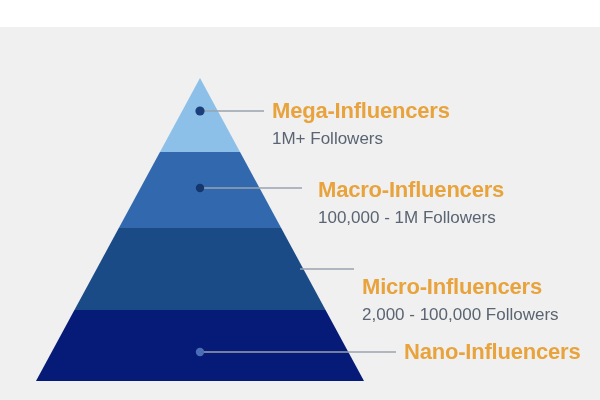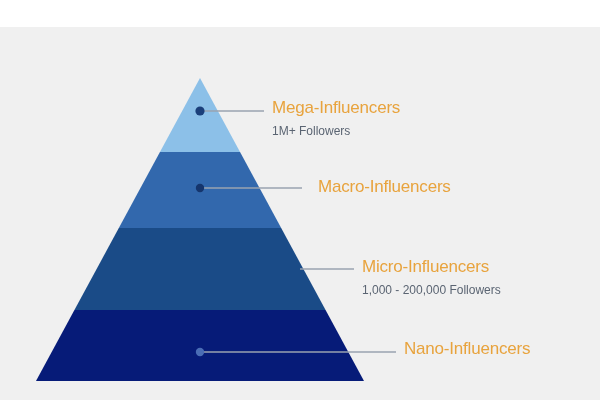--- a/index.html
+++ b/index.html
@@ -12,30 +12,30 @@
 
   .topstrip{position:absolute;left:0;top:0;width:600px;height:27px;background:#ffffff;}
   .canvas{position:absolute;left:0;top:27px;width:600px;height:373px;background:#f0f0f0;}
 
   
   #pyramid{position:absolute;left:0;top:0;width:600px;height:400px;}
 
   
   .tier-text{position:absolute;}
   .tier-title{
-    font-size:17px;font-weight:normal;color:#e8a33d;
+    font-size:22px;font-weight:bold;color:#e8a33d;
     letter-spacing:-0.2px;line-height:1.1;white-space:nowrap;
   }
   .tier-sub{
-    font-size:12px;color:#5a6472;line-height:1.1;
+    font-size:17px;color:#5a6472;line-height:1.1;
     margin-top:7px;white-space:nowrap;
   }
   #g0{left:272px;top:99px;}
   #g1{left:318px;top:178px;}
-  #g2{left:362px;top:258px;}
+  #g2{left:362px;top:275px;}
   #g3{left:404px;top:340px;}
 </style>
 </head>
 <body style="background: rgb(255, 255, 255);">
 
 <div id="stage">
 
   <div class="topstrip"></div>
   <div class="canvas" style="background: rgb(240, 240, 240);"></div>
 
@@ -67,24 +67,25 @@
     </g>
   </svg>
 
   <div class="tier-text" id="g0">
     <div class="tier-title" style="color: rgb(232, 163, 61);">Mega-Influencers</div>
     <div class="tier-sub" style="color: rgb(90, 100, 114);">1M+ Followers</div>
   </div>
 
   <div class="tier-text" id="g1">
     <div class="tier-title" style="color: rgb(232, 163, 61);">Macro-Influencers</div>
+    <div class="tier-sub" style="color: rgb(90, 100, 114);">100,000 - 1M Followers</div>
   </div>
 
   <div class="tier-text" id="g2">
     <div class="tier-title" style="color: rgb(232, 163, 61);">Micro-Influencers</div>
-    <div class="tier-sub" style="color: rgb(90, 100, 114);">1,000 - 200,000 Followers</div>
+    <div class="tier-sub" style="color: rgb(90, 100, 114);">2,000 - 100,000 Followers</div>
   </div>
 
   <div class="tier-text" id="g3">
     <div class="tier-title" style="color: rgb(232, 163, 61); text-align: right;">Nano-Influencers</div>
   </div>
 
 </div>
 
 </body></html>

